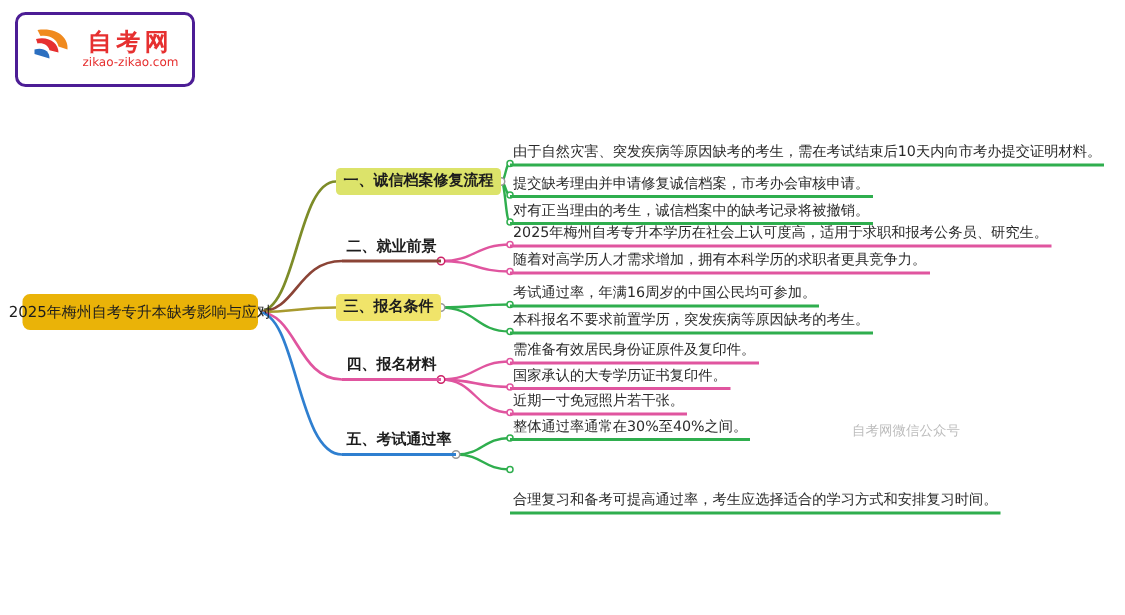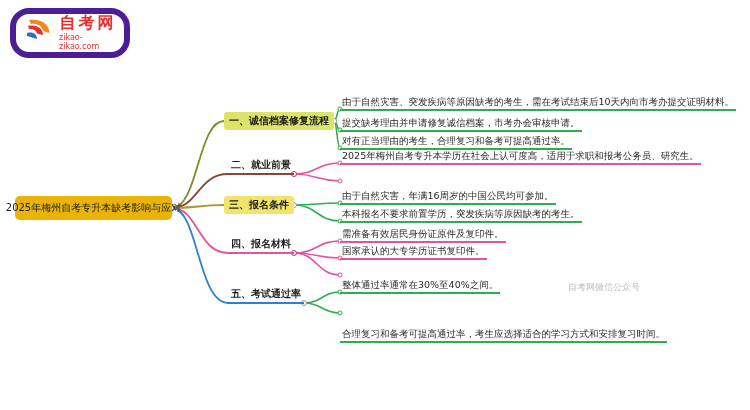--- a/index.html
+++ b/index.html
@@ -7,21 +7,21 @@
   body {
     font-family:"DejaVu Sans","Liberation Sans",sans-serif;
     background:#ffffff;
   }
   .canvas { position:relative; width:750px; height:410px; background:#fff; overflow:hidden; }
   .connectors { position:absolute; left:0; top:0; width:750px; height:410px; }
 
   
   .logo {
     position:absolute; left:10px; top:8px; width:120px; height:50px;
-    border:6px solid #4c1d95; border-radius:19px; background:#fff;
+    border:2px solid #4c1d95; border-radius:7px; background:#fff;
     display:flex; align-items:center; gap:6px; padding:4px 7px;
   }
   .logo-text { display:flex; flex-direction:column; align-items:center; }
   .logo-name { color:#e63030; font-weight:bold; font-size:16px; letter-spacing:3px; line-height:1.15; }
   .logo-domain { color:#e63030; font-size:8px; line-height:1.2; }
 
   
   .main-node {
     position:absolute; left:15px; top:196px; width:157px; height:24px;
     background:#eab308; border-radius:5px; color:#1d1d1d;
@@ -120,28 +120,30 @@
   <div class="main-node">2025年梅州自考专升本缺考影响与应对</div>
 
   <div class="branch-label label-box lb1" style="left:224px; top:112px;">一、诚信档案修复流程</div>
   <div class="branch-label label-line lb2" style="left:228px; top:157px;">二、就业前景</div>
   <div class="branch-label label-box lb3" style="left:224px; top:196px;">三、报名条件</div>
   <div class="branch-label label-line lb4" style="left:228px; top:236px;">四、报名材料</div>
   <div class="branch-label label-line lb5" style="left:228px; top:286px;">五、考试通过率</div>
 
   <div class="item green" style="left:340px; top:96px;">由于自然灾害、突发疾病等原因缺考的考生，需在考试结束后10天内向市考办提交证明材料。</div>
   <div class="item green" style="left:340px; top:117px;">提交缺考理由并申请修复诚信档案，市考办会审核申请。</div>
-  <div class="item green" style="left:340px; top:135px;">对有正当理由的考生，合理复习和备考可提高通过率。</div>
+  <div class="item green" style="left:340px; top:135px;">对有正当理由的考生，诚信档案中的缺考记录将被撤销。</div>
 
   <div class="item pink" style="left:340px; top:150px;">2025年梅州自考专升本学历在社会上认可度高，适用于求职和报考公务员、研究生。</div>
+  <div class="item pink" style="left:340px; top:168px;">随着对高学历人才需求增加，拥有本科学历的求职者更具竞争力。</div>
 
-  <div class="item green" style="left:340px; top:190px;">由于自然灾害，年满16周岁的中国公民均可参加。</div>
+  <div class="item green" style="left:340px; top:190px;">考试通过率，年满16周岁的中国公民均可参加。</div>
   <div class="item green" style="left:340px; top:208px;">本科报名不要求前置学历，突发疾病等原因缺考的考生。</div>
 
   <div class="item pink" style="left:340px; top:228px;">需准备有效居民身份证原件及复印件。</div>
   <div class="item pink" style="left:340px; top:245px;">国家承认的大专学历证书复印件。</div>
+  <div class="item pink" style="left:340px; top:262px;">近期一寸免冠照片若干张。</div>
 
   <div class="item green" style="left:340px; top:279px;">整体通过率通常在30%至40%之间。</div>
   <div class="item green" style="left:340px; top:300px;margin-top:28px;">合理复习和备考可提高通过率，考生应选择适合的学习方式和安排复习时间。</div>
 
   <div class="watermark">自考网微信公众号</div>
 
 </div>
 
 </body></html>

